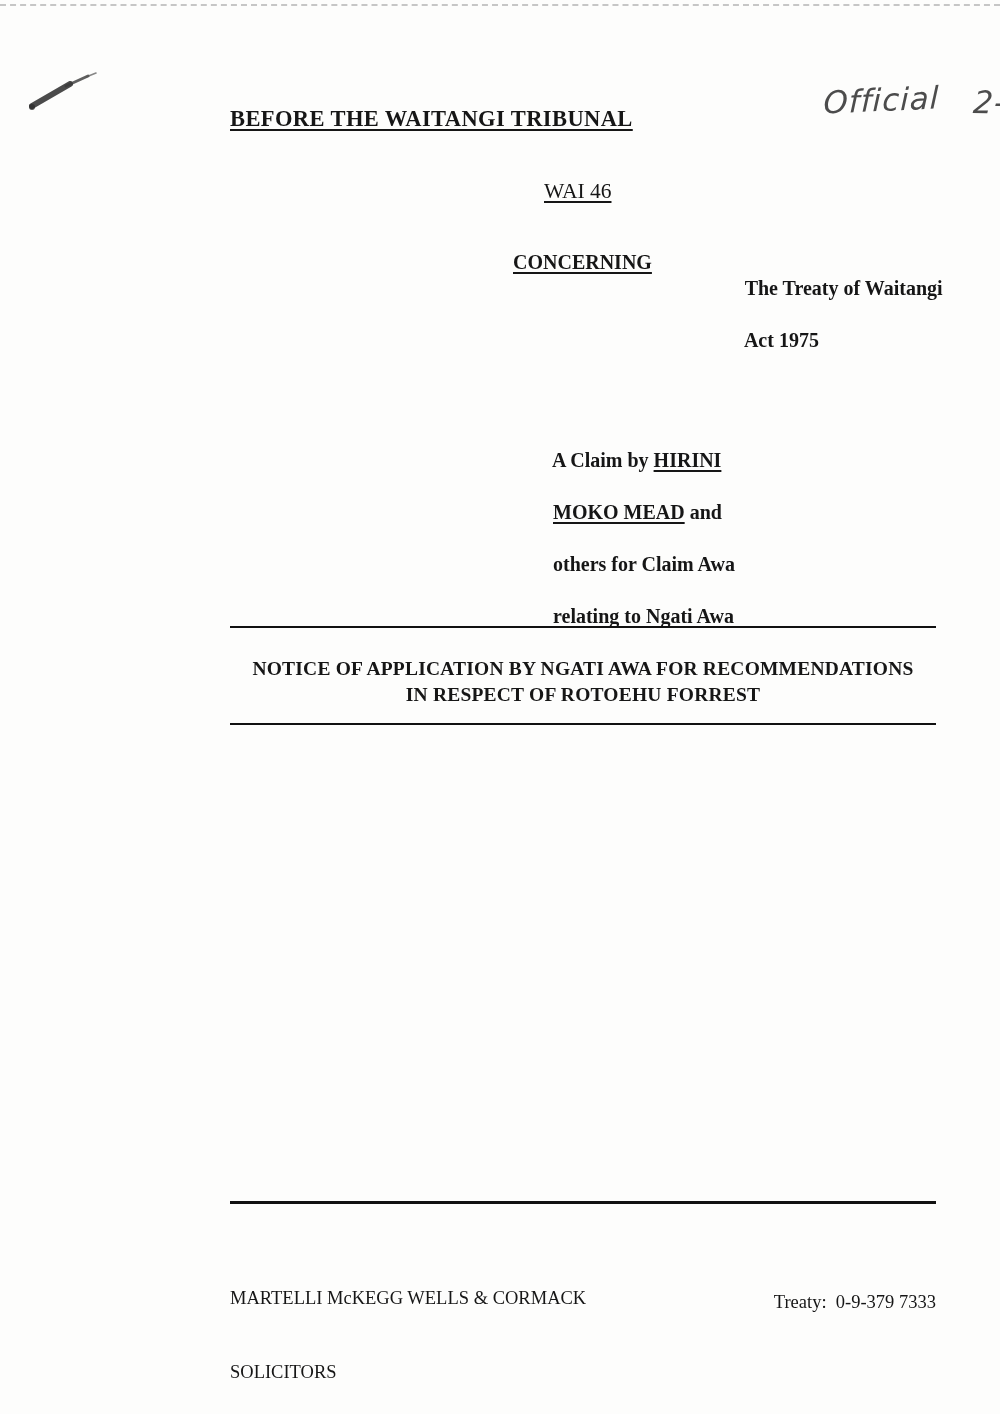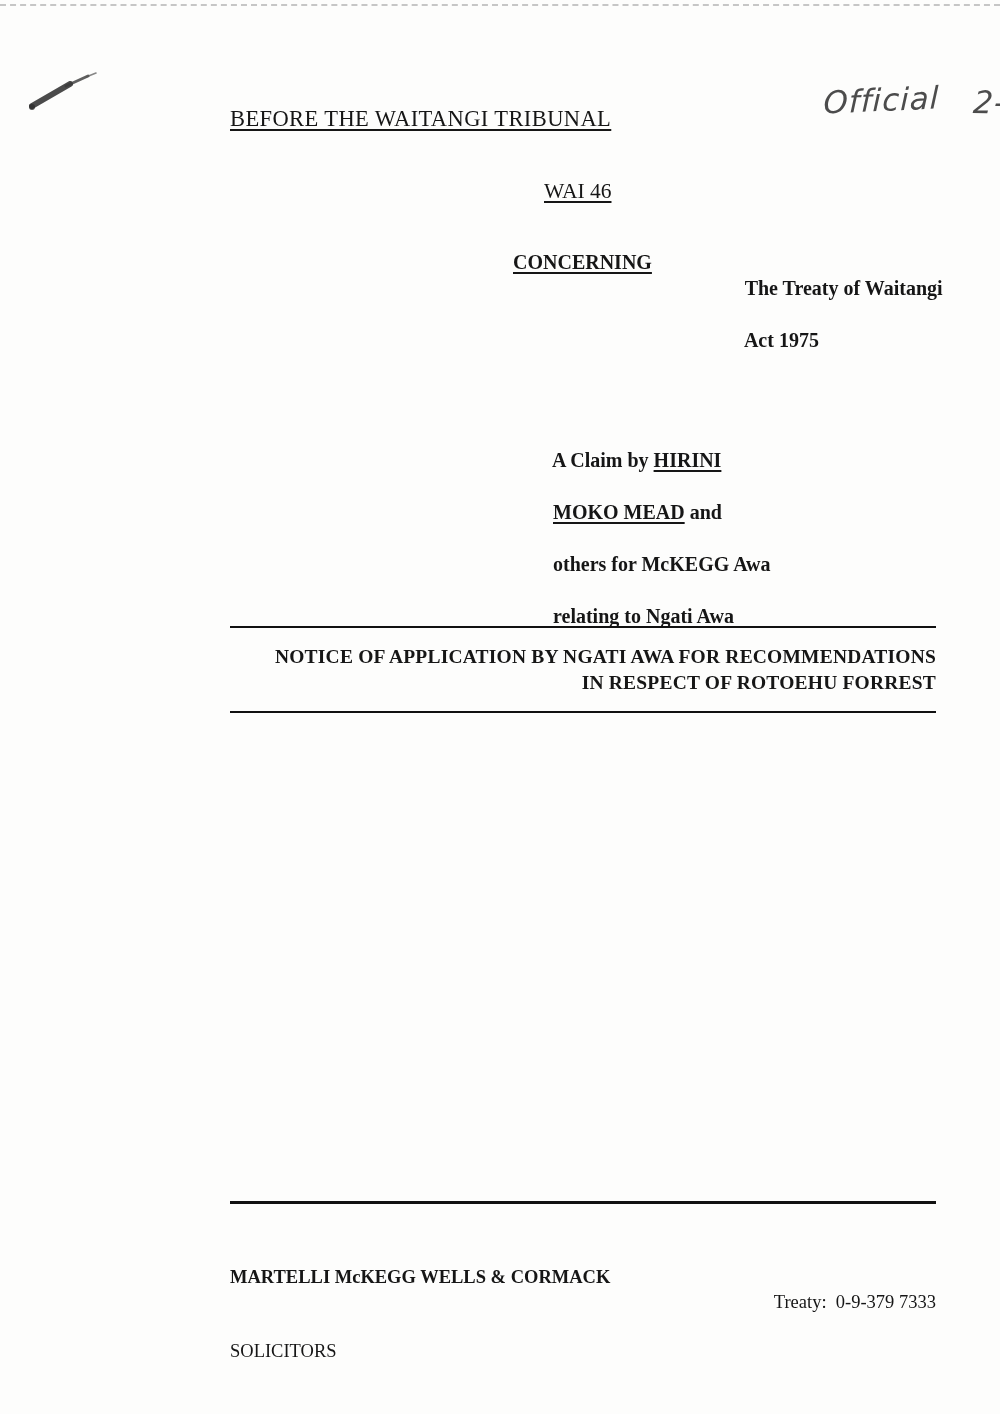--- a/index.html
+++ b/index.html
@@ -55,21 +55,21 @@
     display: inline-block;
     transform: rotate(3deg) translateY(8px);
   }
 
   .court-header {
     position: absolute;
     top: 106px;
     left: 230px;
     margin: 0;
     font-size: 22.5px;
-    font-weight: normal;
+    font-weight: bold;
     letter-spacing: 0.4px;
     text-decoration: underline;
     text-underline-offset: 3px;
   }
 
   .case-number {
     position: absolute;
     top: 179px;
     left: 511px;
     font-size: 21.5px;
@@ -109,24 +109,24 @@
   .u {
     text-decoration: underline;
     text-underline-offset: 3px;
   }
 
   .notice-block {
     position: absolute;
     top: 626px;
     left: 230px;
     width: 706px;
-    text-align: right;
+    text-align: center;
     border-top: 2.5px solid #111;
     border-bottom: 2.5px solid #111;
-    padding: 16px 0 15px 0;
+    padding: 28px 0 15px 0;
   }
   .notice-line {
     font-size: 19.5px;
     font-weight: bold;
     line-height: 26px;
     letter-spacing: 0.2px;
   }
 
   .footer-block {
     position: absolute;
@@ -139,21 +139,22 @@
   .footer-cols {
     display: flex;
     justify-content: space-between;
   }
   .footer-left {
     font-size: 18.5px;
     line-height: 24.5px;
     white-space: pre;
   }
   .firm-name {
-    font-weight: bold;
+    font-weight: normal;
+    margin-top: 21px;
   }
   .footer-right {
     text-align: right;
     font-size: 18.5px;
     line-height: 24.5px;
     white-space: pre;
   }
 </style>
 </head>
 <body>
@@ -186,21 +187,21 @@
       <div class="party-body">
         <span>The Treaty of Waitangi</span><br>
         <span>Act 1975</span>
       </div>
     </div>
 
     <div class="party-row">
       <div class="party-body">
         <span>A Claim by </span><span class="u">HIRINI</span><br>
         <span class="u">MOKO MEAD</span><span> and</span><br>
-        <span>others for McKEGG Awa</span><br>
+        <span>others for Claim Awa</span><br>
         <span>relating to Ngati Awa</span>
       </div>
     </div>
 
   </div>
 
   <div class="notice-block">
     <div class="notice-line">NOTICE OF APPLICATION BY NGATI AWA FOR RECOMMENDATIONS</div>
     <div class="notice-line">IN RESPECT OF ROTOEHU FORREST</div>
   </div>

